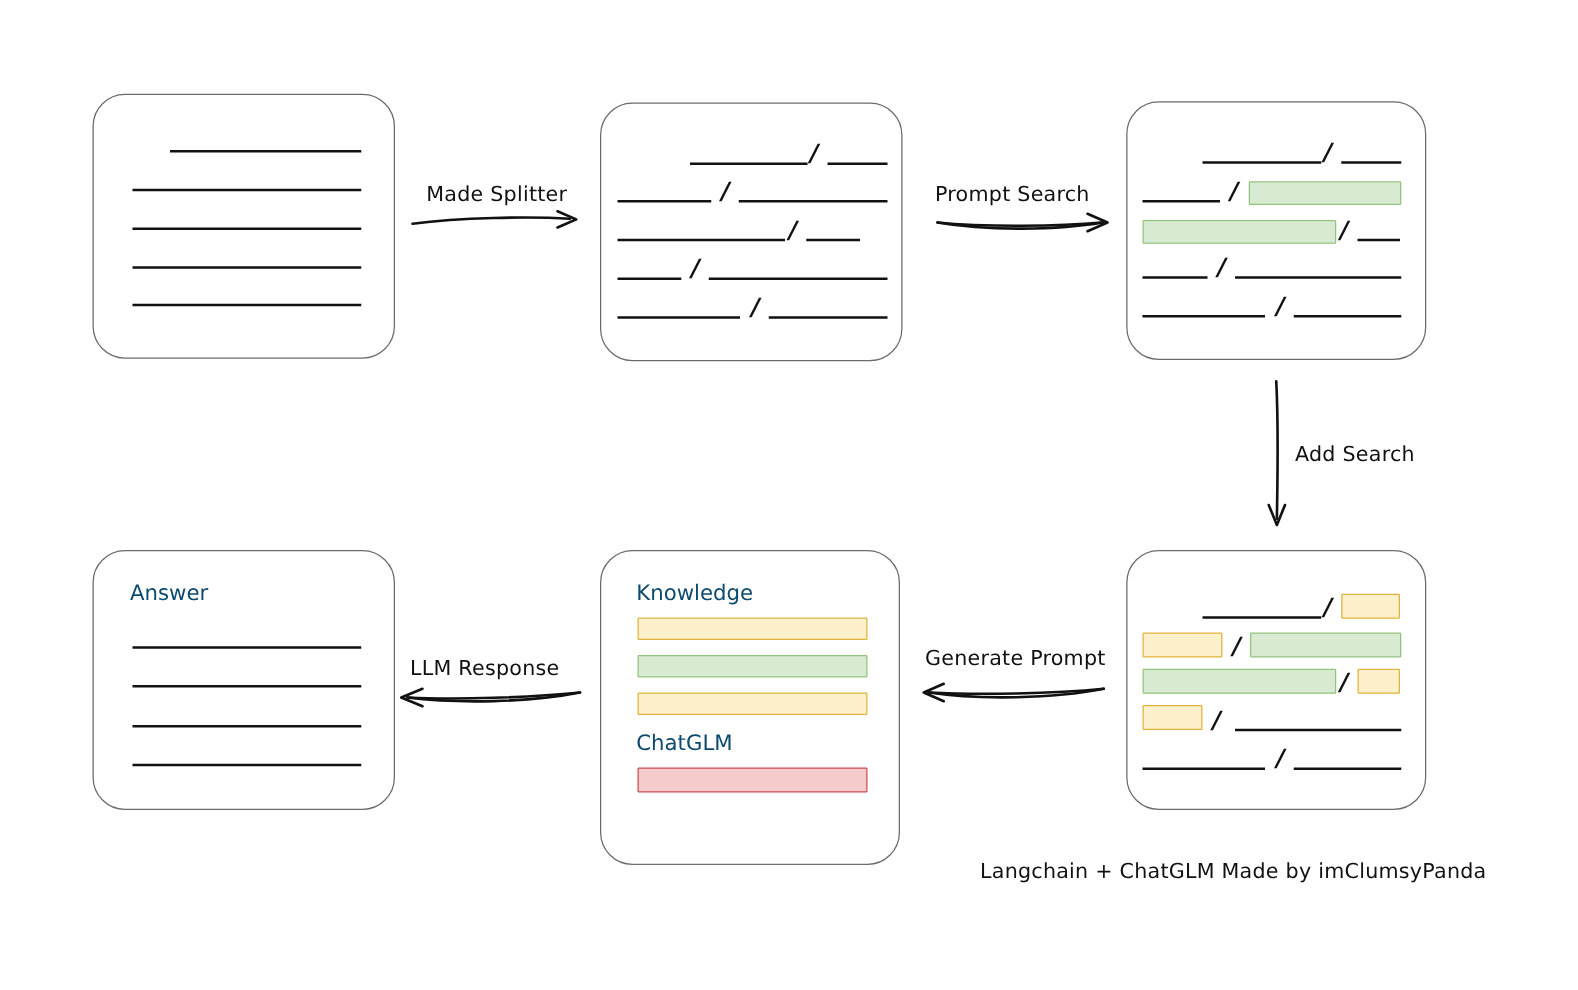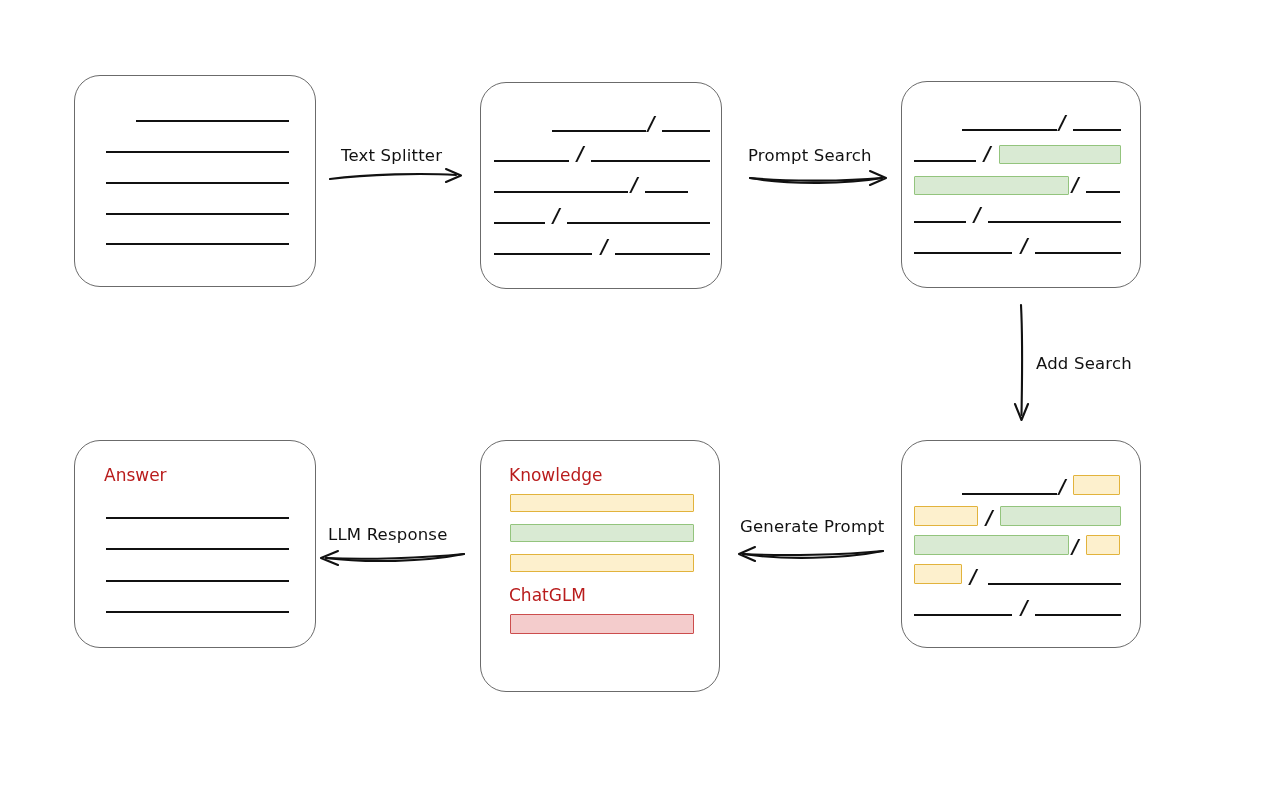--- a/index.html
+++ b/index.html
@@ -62,21 +62,21 @@
   }
   .chip.red {
     background: #f4cccc;
     border: 1.6px solid #cc4d4d;
   }
   
   .card-label {
     position: absolute;
     font-family: "DejaVu Sans", sans-serif;
     font-size: 17px;
-    color: #b91c1c;
+    color: #0c4a6e;
     white-space: nowrap;
   }
   
   .arrow-label {
     position: absolute;
     font-family: "DejaVu Sans", sans-serif;
     font-size: 16.5px;
     color: #111111;
     white-space: nowrap;
     letter-spacing: 0.2px;
@@ -100,21 +100,21 @@
 <div id="stage">
 
   <div class="card" style="left:74px; top:75px; width:242px; height:212px;">
     <div class="rule" style="left:61px; top:44px; width:153px;"></div>
     <div class="rule" style="left:31px; top:75px; width:183px;"></div>
     <div class="rule" style="left:31px; top:106px; width:183px;"></div>
     <div class="rule" style="left:31px; top:137px; width:183px;"></div>
     <div class="rule" style="left:31px; top:167px; width:183px;"></div>
   </div>
 
-  <div class="arrow-label" style="left:341px; top:146px;">Text Splitter</div>
+  <div class="arrow-label" style="left:341px; top:146px;">Made Splitter</div>
   <svg class="arrow-svg" style="left:328px; top:165px;" width="140" height="24">
     <path d="M2,14 C40,9 95,8 128,10" fill="none" stroke="#111111" stroke-width="2.1" stroke-linecap="round"></path>
     <path d="M118,4 L133,10.5 L118,17" fill="none" stroke="#111111" stroke-width="2.1" stroke-linejoin="round" stroke-linecap="round"></path>
   </svg>
 
   <div class="card" style="left:480px; top:82px; width:242px; height:207px;">
 
     <div class="rule" style="left:71px; top:47px; width:94px;"></div>
     <span class="slash" style="left:167px; top:50px;">/</span>
     <div class="rule" style="left:181px; top:47px; width:48px;"></div>
@@ -220,14 +220,15 @@
   </svg>
 
   <div class="card" style="left:74px; top:440px; width:242px; height:208px;">
     <div class="card-label" style="left:29px; top:24px;">Answer</div>
     <div class="rule" style="left:31px; top:76px; width:183px;"></div>
     <div class="rule" style="left:31px; top:107px; width:183px;"></div>
     <div class="rule" style="left:31px; top:139px; width:183px;"></div>
     <div class="rule" style="left:31px; top:170px; width:183px;"></div>
   </div>
 
+  <div class="footer-note" style="left:784px; top:687px;">Langchain + ChatGLM Made by imClumsyPanda</div>
 
 </div>
 
 </body></html>

